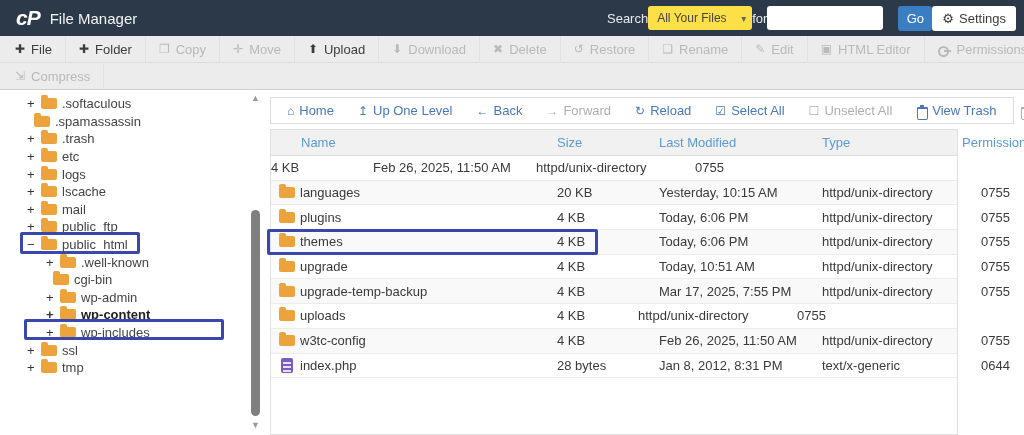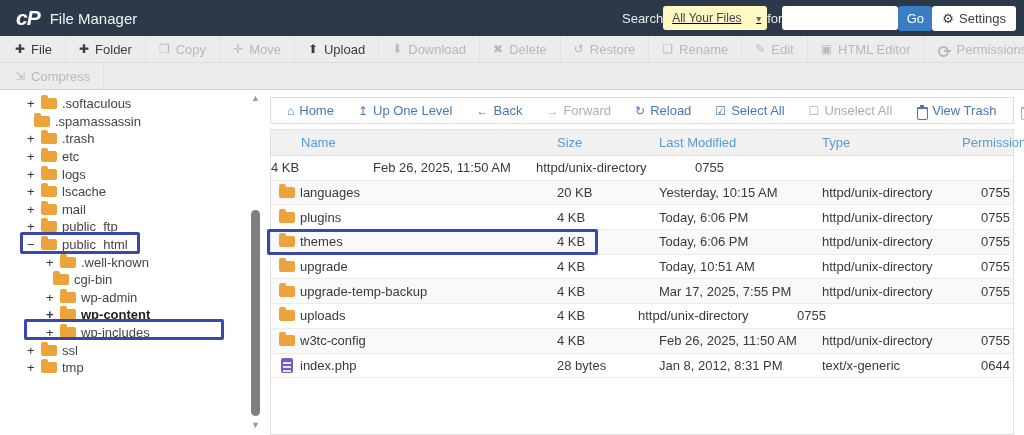--- a/index.html
+++ b/index.html
@@ -7,28 +7,28 @@
   .stage { position:relative; width:1024px; height:435px; background:#fff; overflow:hidden; }
 
   
   .hdr { position:absolute; left:0; top:0; width:1024px; height:36px;
          background:#2b3948; display:flex; align-items:center; padding:0 8px; }
   .logo { color:#fff; font-size:21px; font-weight:bold; font-style:italic;
           letter-spacing:-1px; margin:0 10px 0 8px; }
   .hdr-title { color:#f2f4f6; font-size:15px; }
   .hdr-right { margin-left:auto; display:flex; align-items:center; }
   .hdr-label { color:#e8ebee; font-size:13px; }
-  .scope-select { width:104px; height:24px; background:#fef9c3; border-radius:3px;
-          display:flex; align-items:center; padding:0 6px 0 9px; cursor:pointer;text-decoration:underline; }
+  .scope-select { width:104px; height:24px; background:#fde047; border-radius:3px;
+          display:flex; align-items:center; padding:0 6px 0 9px; cursor:pointer; }
   .scope-select .txt { font-size:12px; color:#444; flex:1; }
   .scope-select .chev { font-size:10px; color:#666; }
   .search-input { width:116px; height:24px; border:none; border-radius:3px; background:#fff;
           padding:0 6px; font-size:13px; font-family:"Liberation Sans",sans-serif; }
   .go-btn { height:25px; width:34px; background:#3a7dc2; color:#fff; border:none;
-          border-radius:3px; font-size:13px; cursor:pointer; }
+          border-radius:3px; font-size:13px; cursor:pointer;margin-left:15px; }
   .settings-btn { height:25px; background:#fff; color:#3c3c3c; border:none; border-radius:3px;
           font-size:13px; padding:0 10px; display:flex; align-items:center; gap:5px; cursor:pointer; }
 
   
   .tbar { position:absolute; left:0; width:1024px; height:27px; background:#ececec;
           display:flex; align-items:stretch; font-size:13px; padding-left:2px; }
   .tbar1 { top:36px; border-bottom:1px solid #dcdcdc; }
   .tbar2 { top:63px; border-bottom:1px solid #cfcfcf; }
   .tb-item { display:flex; align-items:center; gap:6px; padding:0 13px;
           color:#3c3c3c; border-right:1px solid #e2e2e2; cursor:pointer; white-space:nowrap; }
@@ -80,21 +80,21 @@
           border:1.5px solid currentColor; border-top-width:2.5px; border-radius:1px 1px 2px 2px; }
   .i-trash::after { content:''; position:absolute; top:0; left:3.5px; width:4px; height:2px;
           background:currentColor; }
   .i-key { position:relative; width:13px; height:13px; display:inline-block; }
   .i-key::before { content:''; position:absolute; left:0; top:3px; width:7px; height:7px;
           border:2px solid currentColor; border-radius:50%; }
   .i-key::after { content:''; position:absolute; left:6px; top:7px; width:7px; height:2px;
           background:currentColor; box-shadow:4px 2px 0 -1px currentColor; }
 
   
-  .table-box { position:absolute; left:270px; top:129px; width:744px; height:306px;
+  .table-box { position:absolute; left:270px; top:129px; width:688px; height:306px;
           border:1px solid #e0e0e0; background:#fff; }
   .thead { display:flex; align-items:center; height:26px; background:#f1f1f1;
           border-bottom:1px solid #dddddd; color:#5b9ad2; font-size:13px; }
   .trow { display:flex; align-items:center; height:24.7px; border-bottom:1px solid #ececec;
           font-size:13px; color:#3a3a3a; cursor:pointer; }
   .trow:nth-child(even) { background:#f9f9f9; }
   .c-name { width:286px; flex:none; display:flex; align-items:center; padding-left:7px; }
   .thead .c-name { padding-left:30px; }
   .c-size { width:81px; flex:none; }
   .c-mod  { width:163px; flex:none;margin-left:21px; }

